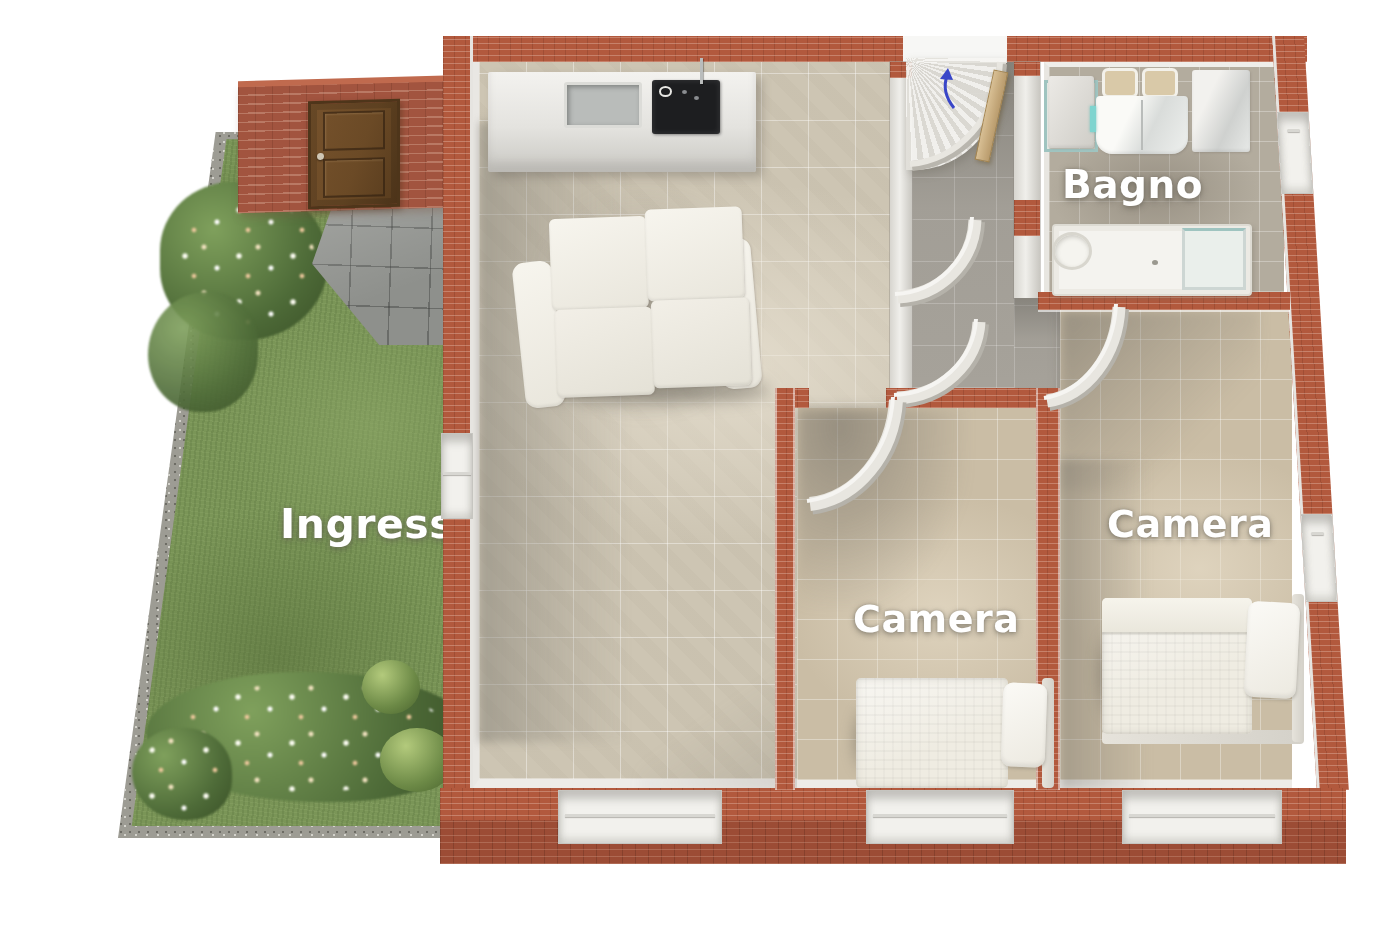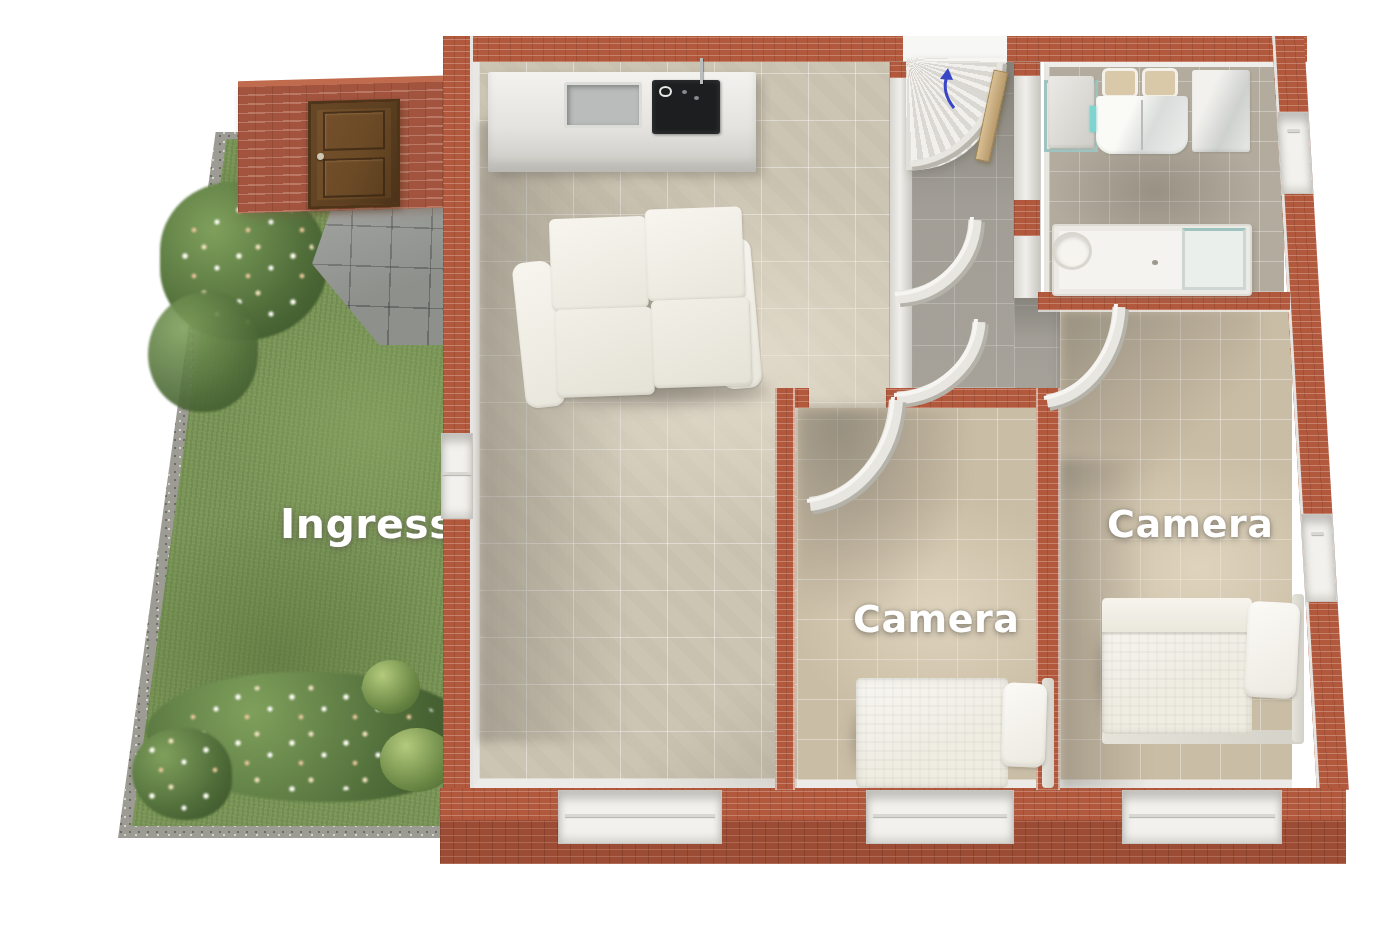--- a/index.html
+++ b/index.html
@@ -348,16 +348,17 @@
   <svg class="cdoor-svg" style="left:906px; top:58px;" width="102" height="114" viewBox="0 0 102 114">
     <path d="M96,6 A 96 108 0 0 1 6,108" fill="none" stroke="#b9b6ae" stroke-width="10"></path>
     <path d="M96,6 A 96 108 0 0 1 6,108" fill="none" stroke="#e8e6e0" stroke-width="6" transform="translate(-2,-2)"></path>
   </svg>
   <div class="abs" style="left:984px; top:70px; width:15px; height:92px; background:linear-gradient(90deg,#d8bf94,#b99b6c); transform:rotate(12deg); border:1px solid #a5854f; box-shadow:2px 2px 4px rgba(100,80,40,.4);"></div>
   <svg class="cdoor-svg" style="left:932px; top:66px;" width="34" height="46" viewBox="0 0 34 46">
     <path d="M22,42 C14,32 11,21 15,10" fill="none" stroke="#3946c8" stroke-width="3"></path>
     <polygon points="8,13 16,2 21,14" fill="#3946c8"></polygon>
   </svg>
 
+  <div class="room-label" style="left:1062px; top:162px; font-size:39px;">Bagno</div>
   <div class="room-label" style="left:853px; top:597px; font-size:38px;">Camera</div>
   <div class="room-label" style="left:1107px; top:502px; font-size:38px;">Camera</div>
 
 </div>
 
 </body></html>

